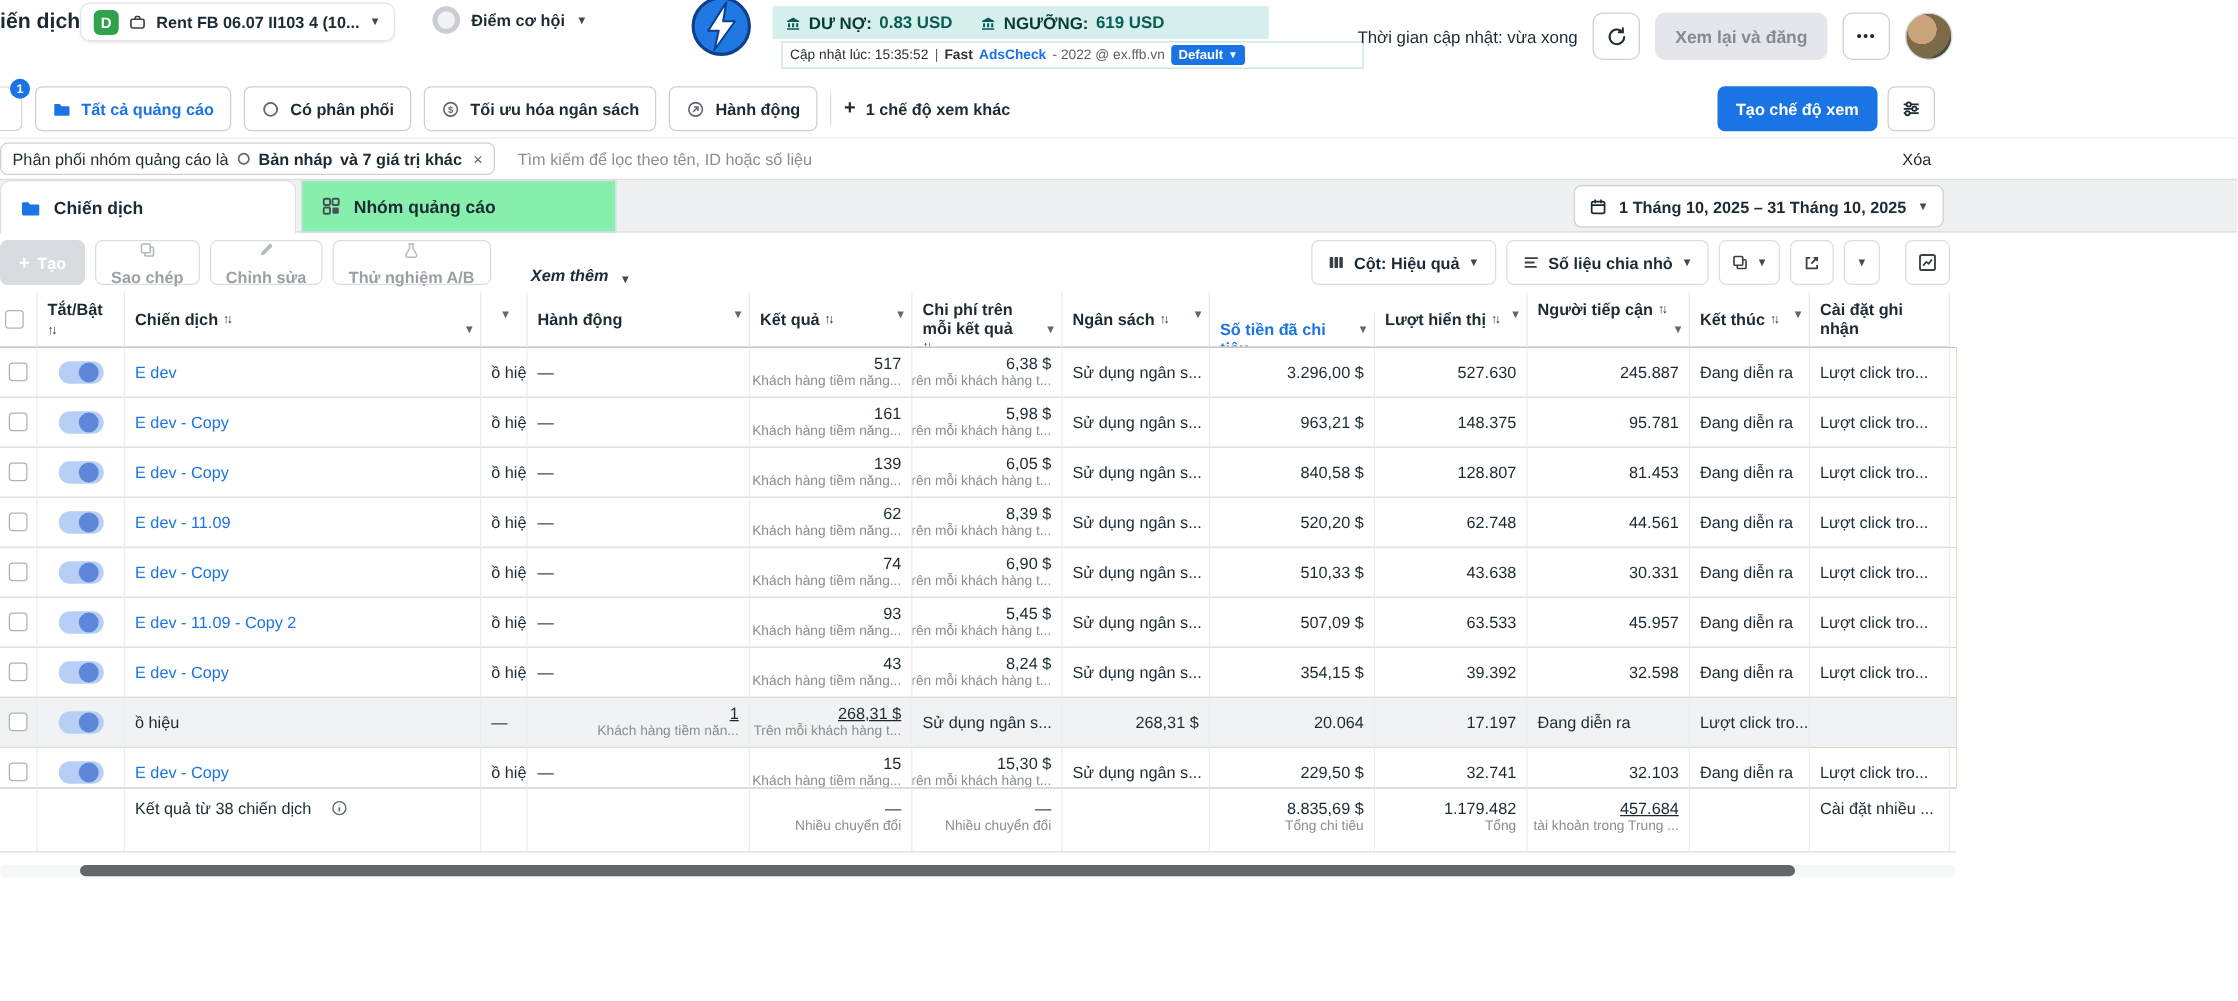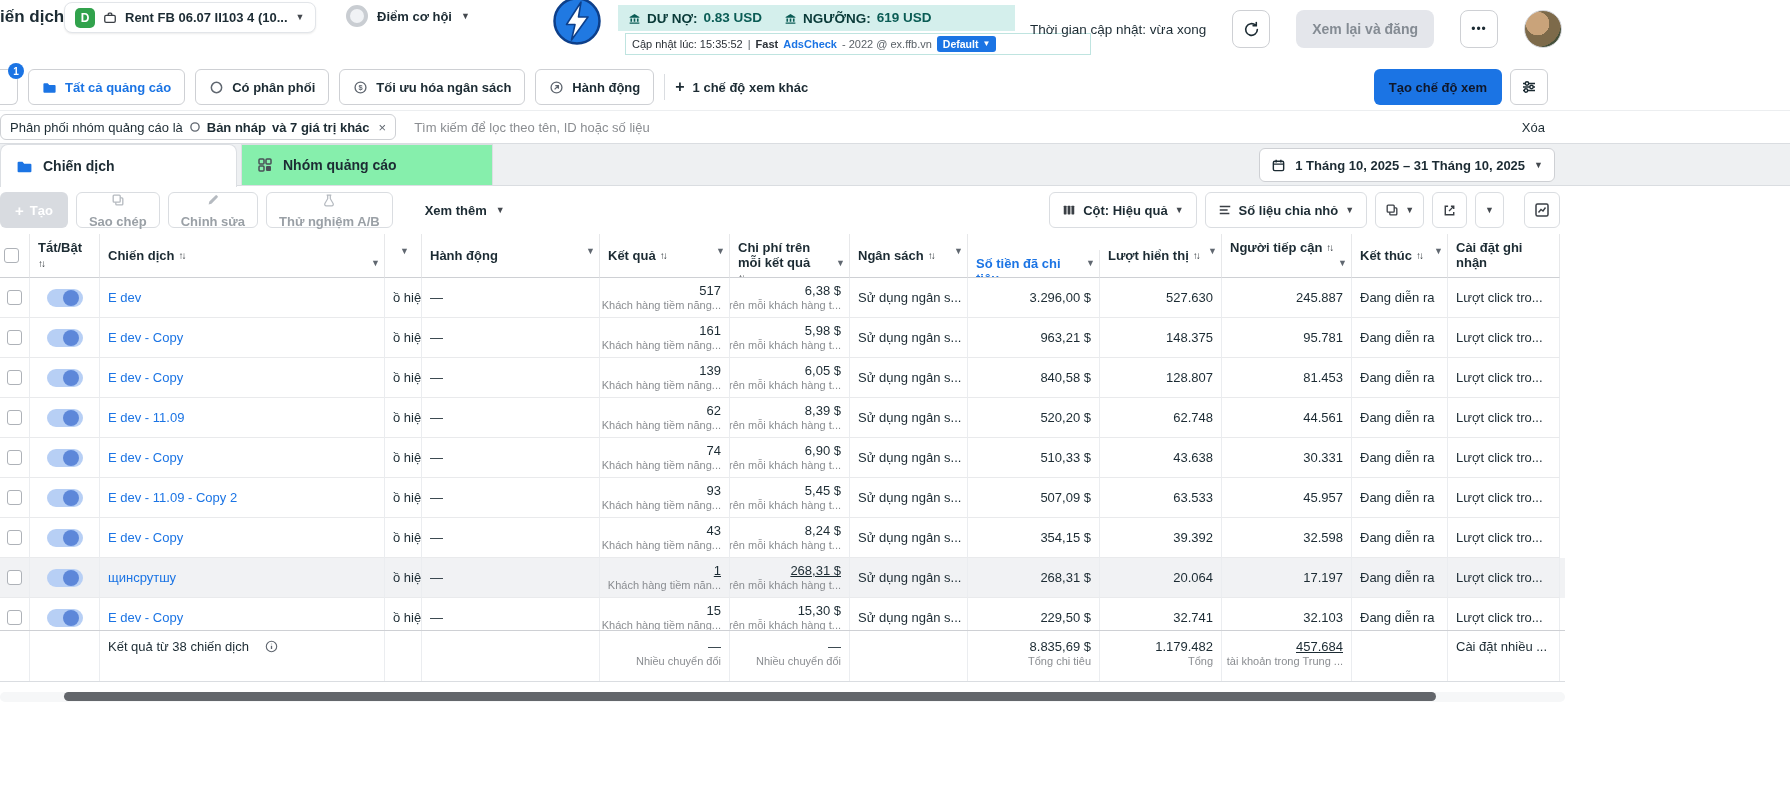--- a/index.html
+++ b/index.html
@@ -40,21 +40,21 @@
   .default-btn { background:#1b74e4; color:#fff; font-size:10.5px; font-weight:bold; padding:2px 6px; border-radius:3px;
     display:flex; align-items:center; gap:4px; }
   .default-btn .caret { color:#fff; font-size:8px; }
   .mini-btn { min-width:17px; height:17px; border-radius:3px; color:#fff; font-size:10px;
     display:flex; align-items:center; justify-content:center; padding:0 2px; }
   .mini-btn:nth-of-type(1) { background:#1b74e4; }
   .mini-btn:nth-of-type(2) { background:#1b74e4; }
   .mini-btn:nth-of-type(3) { background:#12a5b8; }
   .mini-btn:nth-of-type(4) { background:#32434f; }
 
-  .tb-right { position:absolute; right:228px; top:10px; display:flex; align-items:center; gap:26px; }
+  .tb-right { position:absolute; right:228px; top:10px; display:flex; align-items:center; gap:12px; }
   .update-text { font-size:13.5px; }
   .icon-btn { width:38px; height:38px; border:1px solid #ced0d4; border-radius:8px; background:#fff;
     display:flex; align-items:center; justify-content:center; font-size:17px; color:#1c2b33; }
   .review-btn { height:38px; padding:0 16px; background:#e4e6eb; color:#848b93; font-size:14px; font-weight:600;
     border-radius:8px; display:flex; align-items:center; white-space:nowrap; }
   .avatar { width:38px; height:38px; border-radius:50%;
     background:radial-gradient(circle at 35% 35%, #c9a37a 0 35%, #7d6a4a 36% 70%, #45503a 71% 100%); border:1px solid #d4d6da; }
 
   
   .viewbar { position:absolute; top:64px; left:0; width:1790px; height:46px; background:#fff; }
@@ -65,21 +65,21 @@
     border-radius:9px; font-size:10px; font-weight:bold; display:flex; align-items:center; justify-content:center; padding:0 4px; }
   .vtab { height:36px; border:1px solid #ced0d4; border-radius:6px; background:#fff; display:flex; align-items:center;
     gap:8px; padding:16px 13px; font-weight:600; color:#1c2b33; white-space:nowrap; }
   .vtab .ic { color:#606770; }
   .vtab.active { color:#1b74e4; }
   .vtab.active .ic { color:#1b74e4; }
   .vdivider { width:1px; height:26px; background:#dadde1; }
   .more-views { display:flex; align-items:center; gap:8px; font-weight:600; white-space:nowrap; }
   .plus-glyph { font-size:16px; font-weight:bold; color:#1c2b33; }
   .view-right { position:absolute; right:242px; top:5px; display:flex; align-items:center; gap:8px; }
-  .create-view { height:36px; padding:0 15px; background:#1b74e4; color:#0f172a; border-radius:6px; font-weight:bold;
+  .create-view { height:36px; padding:0 15px; background:#1b74e4; color:#ffffff; border-radius:6px; font-weight:bold;
     display:flex; align-items:center; white-space:nowrap; }
   .sliders-btn { width:38px; height:36px; border:1px solid #ced0d4; border-radius:6px; background:#fff;
     display:flex; align-items:center; justify-content:center; color:#1c2b33; }
 
   
   .filterbar { position:absolute; top:110px; left:0; width:1790px; height:34px; background:#fff;
     border-top:1px solid #eceef0; border-bottom:1px solid #dadde1; display:flex; align-items:center; }
   .fchip { height:26px; display:flex; align-items:center; gap:6px; background:#fff; border:1px solid #ced0d4;
     border-radius:6px; padding:0 9px; white-space:nowrap; }
   .fchip .b { font-weight:bold; }
@@ -102,21 +102,21 @@
 
   
   .toolbar { position:absolute; top:187px; left:0; width:1790px; height:47px; background:#fff; }
   .tool-left { position:absolute; left:0; top:5px; display:flex; align-items:center; gap:8px; }
   .btn-create { height:36px; padding:0 15px; background:#d8dbe0; color:#fff; font-weight:bold; border-radius:6px;
     display:flex; align-items:center; gap:6px; white-space:nowrap; }
   .btn { height:36px; padding:0 12px; border:1px solid #dadde1; border-radius:6px; background:#fff; font-weight:600;
     display:flex; align-items:center; gap:7px; white-space:nowrap; }
   .btn.disabled { color:#9aa0a6;flex-direction:column; }
   .btn.disabled .ic { color:#b5bac0; }
-  .btn-plain { height:36px; padding:0 10px; display:flex; align-items:center; gap:9px; font-weight:600; margin-left:14px; }
+  .btn-plain { height:36px; padding:0 10px; display:flex; align-items:flex-end; gap:9px; font-weight:600; margin-left:14px;font-style:italic; }
   .tool-right { position:absolute; right:230px; top:5px; display:flex; align-items:center; gap:8px; }
   .btn .ic { color:#3a3f45; }
   .iconbtn-sm { height:36px; padding:0 9px; border:1px solid #dadde1; border-radius:6px; background:#fff;
     display:flex; align-items:center; gap:6px; color:#3a3f45; }
 
   
   .table { position:absolute; top:234px; left:0; width:1565px; }
   .tgrid { display:grid; grid-template-columns:30px 70px 285px 37px 178px 130px 120px 118px 132px 122px 130px 96px 112px; }
   .thead { height:44px; background:#fff; }
   .th { position:relative; font-weight:bold; font-size:13px; line-height:15px; padding:6px 16px 6px 8px;
@@ -810,23 +810,20 @@
   </div>
 
   <div class="tgrid trow hl">
     <div class="tcell mid" style="padding-right:4px;">
       <span class="cbx" style="margin-left:-4px;"></span>
     </div>
     <div class="tcell mid" style="justify-content:center;">
       <span class="toggle"></span>
     </div>
     <div class="tcell">
-      <span class="link">щинсрутшу</span>
-    </div>
-    <div class="tcell">
       <span class="fragtxt">ồ hiệu</span>
     </div>
     <div class="tcell">
       <span>—</span>
     </div>
     <div class="tcell r">
       <span class="val ul">1</span>
       <span class="sub">Khách hàng tiềm năn...</span>
     </div>
     <div class="tcell r">

